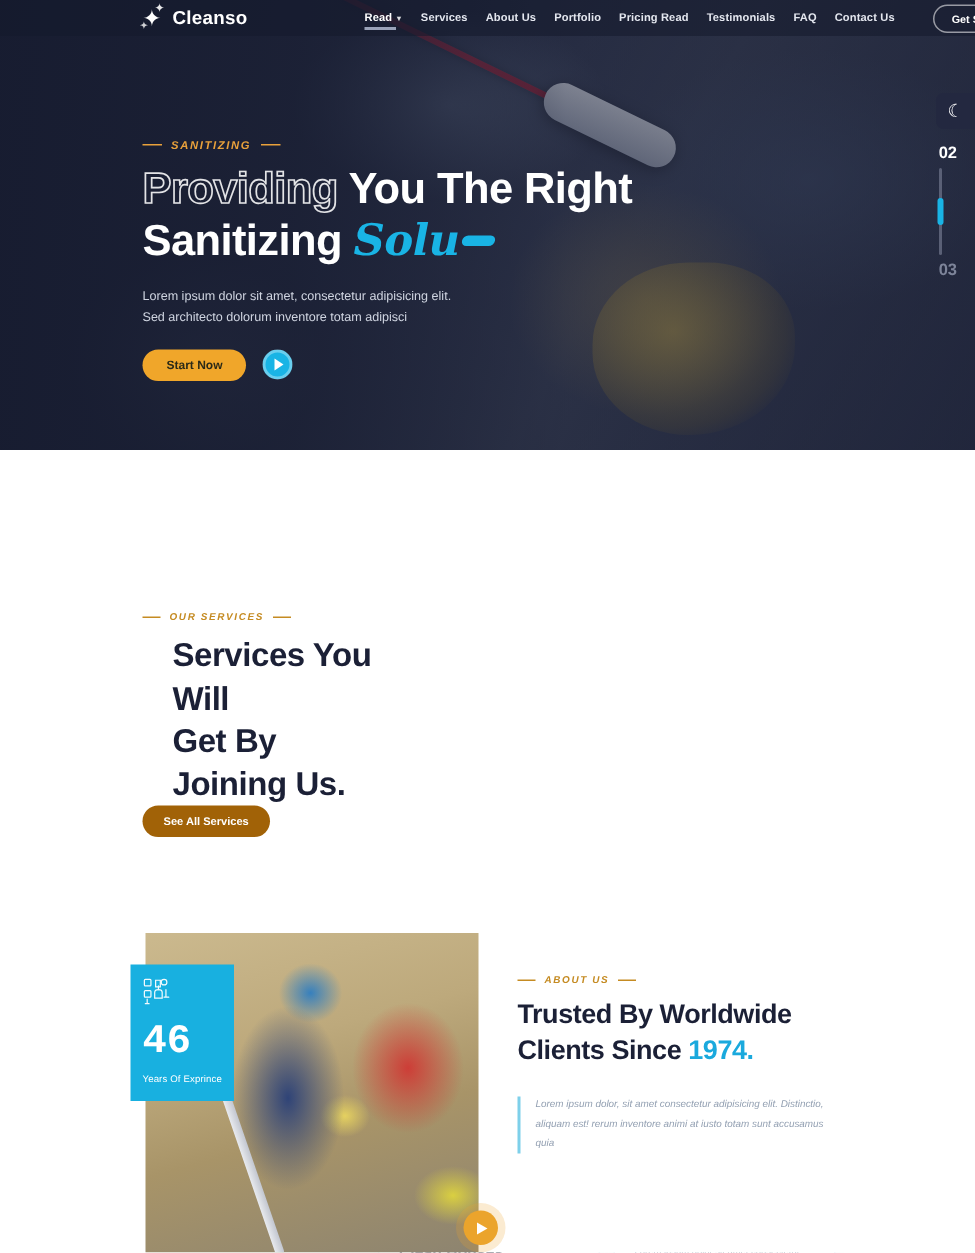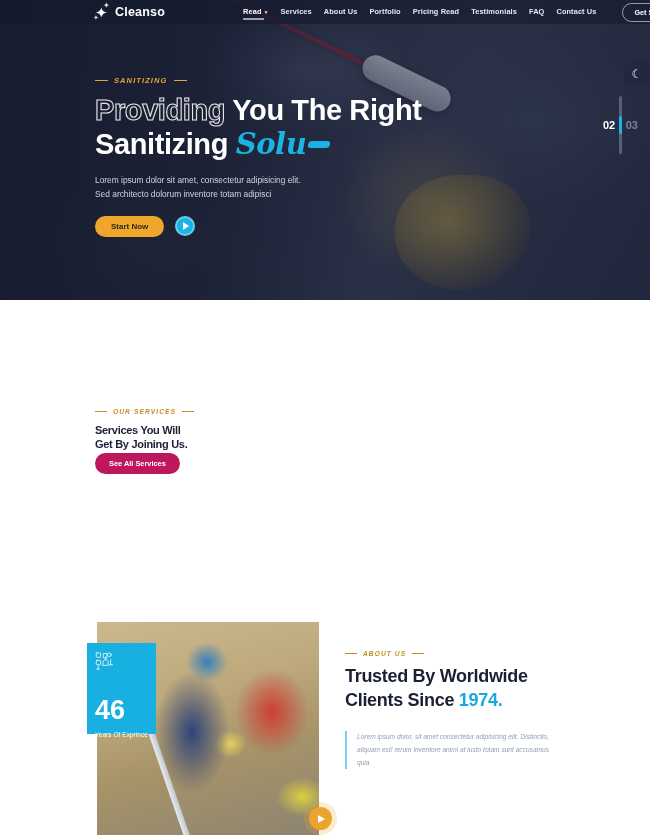--- a/index.html
+++ b/index.html
@@ -73,21 +73,21 @@
     height: 1.5px; background: #9aa2b8;
   }
   .caret { font-size: 5px; margin-left: 2px; opacity: .85; }
   .btn-started {
     margin-left: 14px; padding: 4px 11px; border: 1px solid rgba(255,255,255,.55);
     border-radius: 12px; color: #fff; font-size: 7.2px; font-weight: 700;
     white-space: nowrap; cursor: pointer; background: transparent;
   }
 
   
-  .hero-content { position: absolute; left: 95px; top: 76px; z-index: 20; width: 380px; }
+  .hero-content { position: absolute; left: 95px; top: 92px; z-index: 20; width: 380px; }
   .eyebrow {
     display: flex; align-items: center; gap: 6px;
     color: #e9a13b; font-size: 7.5px; font-weight: 700; font-style: italic;
     letter-spacing: 1.1px; text-transform: uppercase; margin-bottom: 9px;
   }
   .eyebrow::before, .eyebrow::after {
     content: ""; width: 13px; height: 1.2px; background: #e9a13b;
   }
   .hero-title { font-size: 29px; font-weight: 800; line-height: 1.17; letter-spacing: -.4px; }
   .hl-outline {
@@ -125,21 +125,21 @@
 
   
   .dark-toggle {
     position: absolute; right: 0px; top: 62px; width: 26px; height: 24px;
     background: #232840; border-radius: 5px 0 0 5px;
     display: flex; align-items: center; justify-content: center; z-index: 30; cursor: pointer;
   }
   .moon { font-size: 12px; color: #fff; line-height: 1; }
   .slider-nav {
     position: absolute; right: 12px; top: 96px; z-index: 25;
-    display: flex; flex-direction: row; align-items: center; gap: 4px;
+    display: flex; flex-direction: column; gap: 4px;
   }
   .sn-num { color: #ffffff; font-size: 11px; font-weight: 600; }
   .sn-num.dim { color: #7d8499; }
   .sn-track { width: 2.5px; height: 58px; background: #5a6076; border-radius: 2px; position: relative; }
   .sn-thumb {
     position: absolute; left: -0.5px; top: 20px; width: 3.5px; height: 18px;
     background: #19b4e5; border-radius: 2px;
   }
 
   
@@ -147,24 +147,24 @@
   .svc-left { position: absolute; left: 95px; top: 108px; width: 160px; }
   .eyebrow-dark {
     display: flex; align-items: center; gap: 6px;
     color: #c58b22; font-size: 6.6px; font-weight: 700; font-style: italic;
     letter-spacing: 1.1px; text-transform: uppercase; margin-bottom: 8px;
   }
   .eyebrow-dark::before, .eyebrow-dark::after {
     content: ""; width: 12px; height: 1.1px; background: #c58b22;
   }
   .svc-heading {
-    font-size: 11px; font-weight: 700; color: #1b2036; line-height: 1.3; letter-spacing: -.3px;
+    font-size: 22px; font-weight: 700; color: #1b2036; line-height: 1.3; letter-spacing: -.3px; margin-left: 20px;
   }
   .btn-all {
-    margin-top: 0; background: #be185d; color: #ffffff; border: none;
+    margin-top: 0; background: #a16207; color: #ffffff; border: none;
     border-radius: 13px; padding: 6px 14px; font-size: 7.4px; font-weight: 700; cursor: pointer;
   }
 
   .card { position: absolute; border-radius: 4px; }
   .card-plain {
     background: #ffffff; border: 1px solid #e4edf5;
     box-shadow: 0 2px 10px rgba(25,60,110,.05);
   }
   .card-cyan { background: #18b0e0; color: #ffffff; overflow: hidden; }
   .card-num {
@@ -199,21 +199,21 @@
   .photo-mop {
     position: absolute; left: 58px; top: 40px; width: 6px; height: 180px;
     background: linear-gradient(90deg,#e8eaee,#c2c6cf);
     transform: rotate(-19deg); border-radius: 3px;
   }
   .badge46 {
     position: absolute; left: 87px; top: 643px; width: 69px; height: 91px;
     background: #18b0e0; color: #fff; padding: 8px 8px; z-index: 12;
   }
   .badge-icon { width: 20px; height: 20px; opacity: .95; }
-  .badge-num { font-size: 27px; font-weight: 700; line-height: 1; margin-top: 22px; }
+  .badge-num { font-size: 27px; font-weight: 700; line-height: 1; margin-top: 6px; font-family: Liberation Mono, monospace; }
   .badge-label { font-size: 6.4px; margin-top: 7px; letter-spacing: .1px; }
   .btn-play-about {
     position: absolute; left: 309px; top: 807px; width: 23px; height: 23px;
     border-radius: 50%; background: #eba42c; z-index: 14;
     display: flex; align-items: center; justify-content: center; cursor: pointer;
     box-shadow: 0 0 0 5px rgba(235,164,44,.22);
   }
   .btn-play-about .tri {
     width: 0; height: 0; border-left: 7px solid #fff;
     border-top: 4.5px solid transparent; border-bottom: 4.5px solid transparent;

